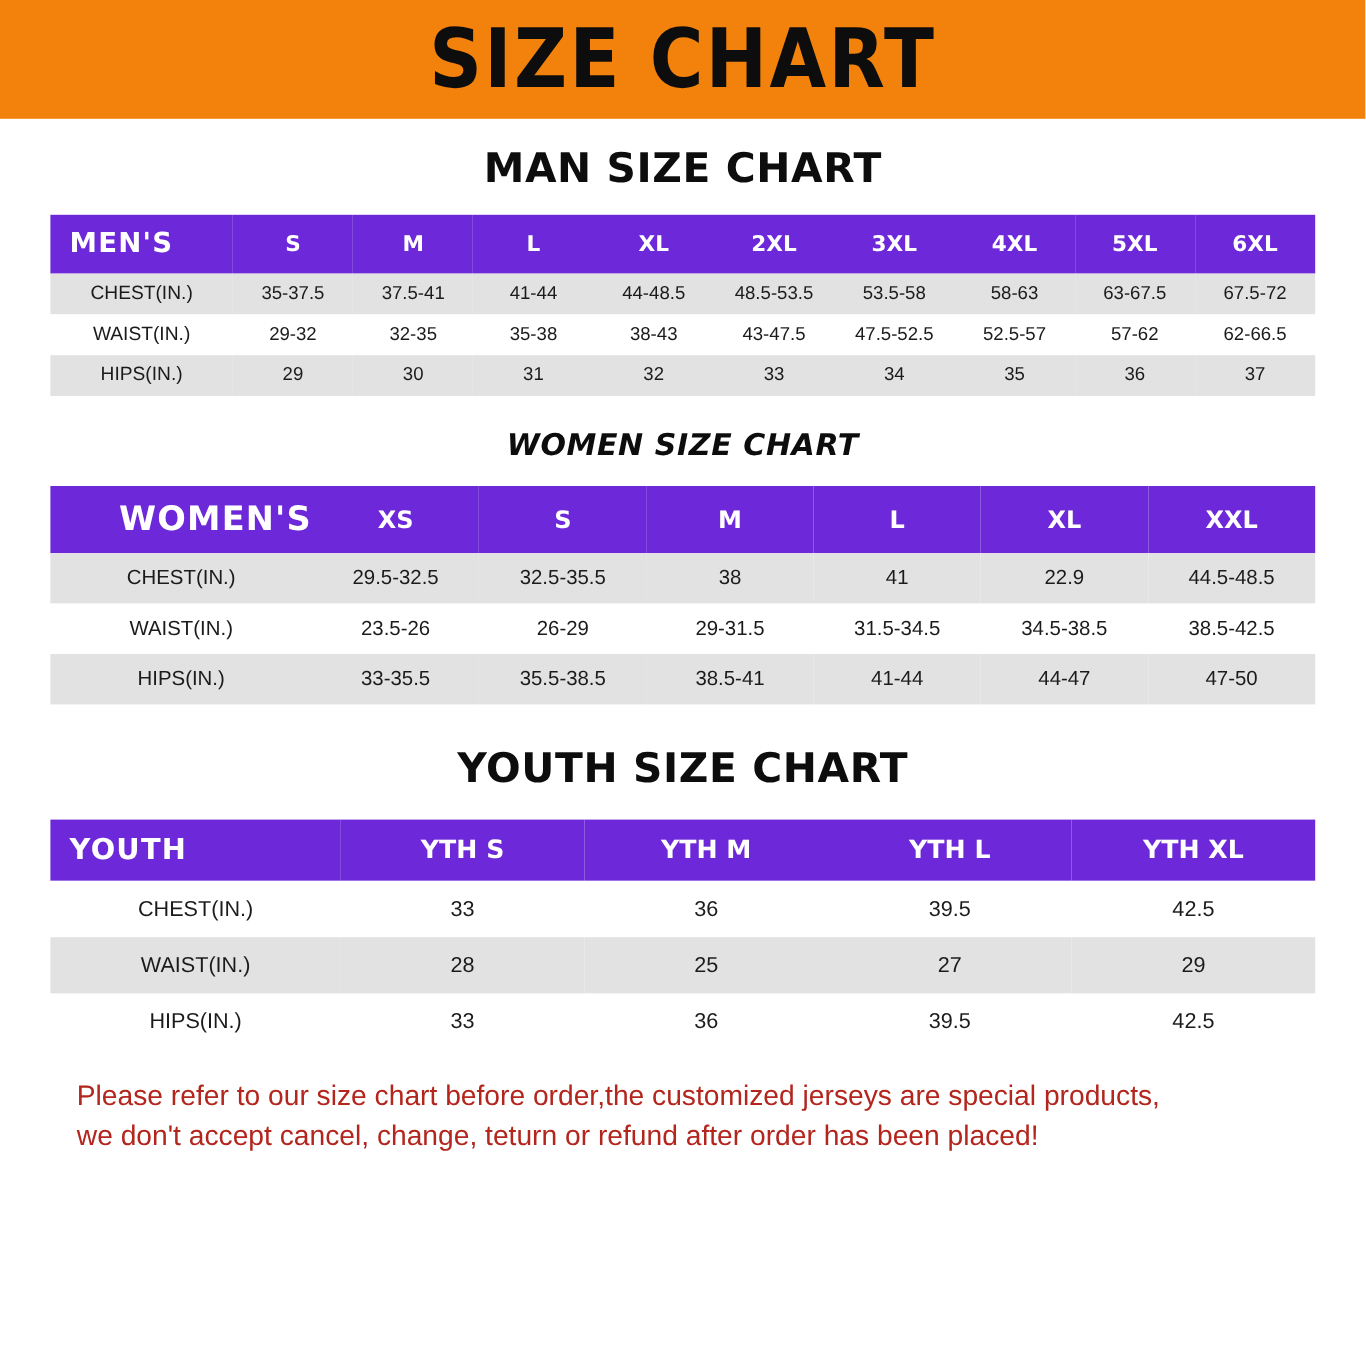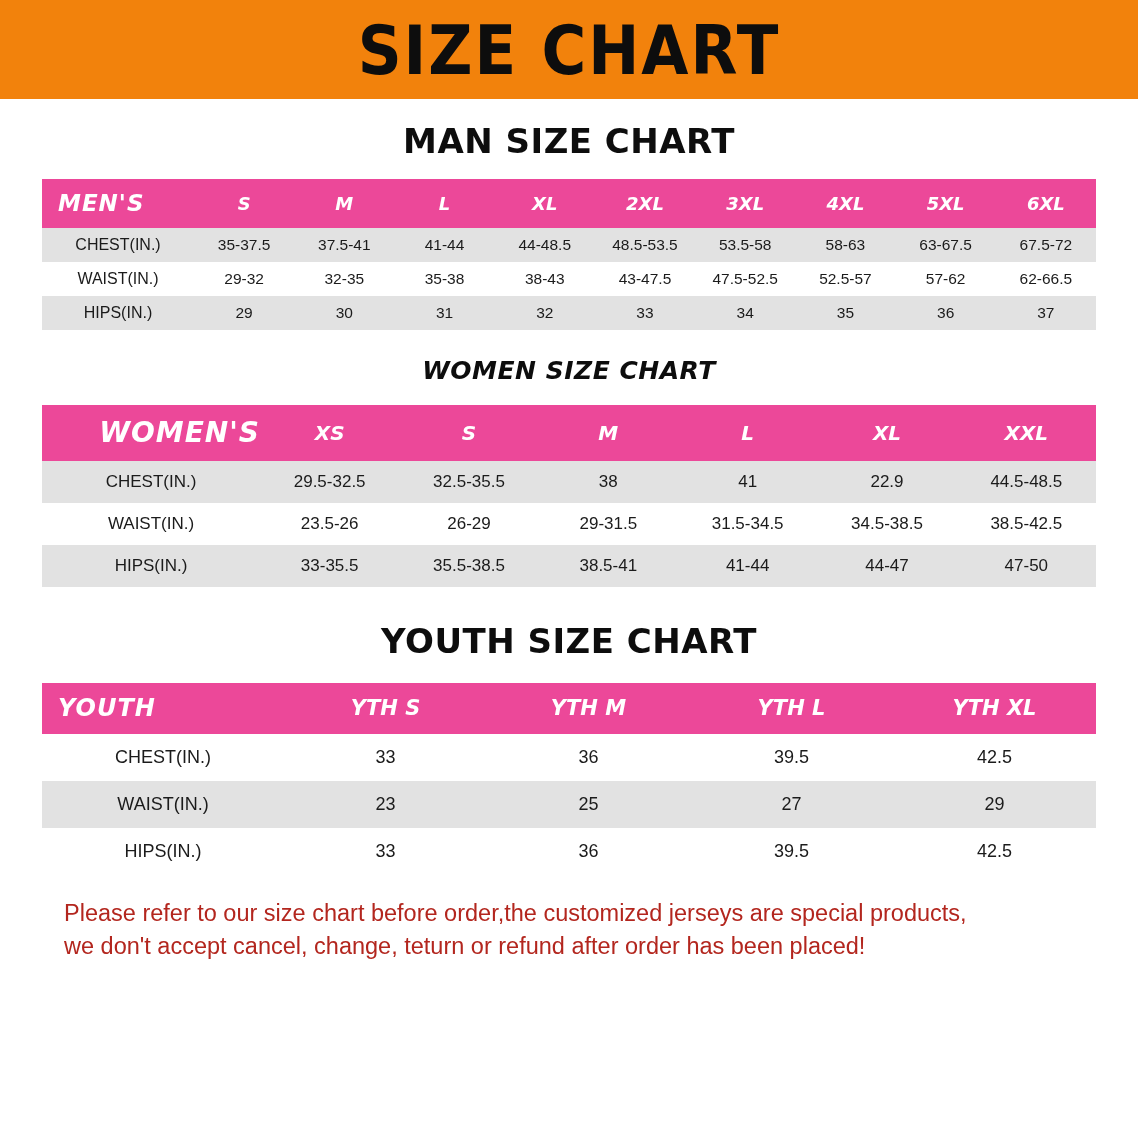--- a/index.html
+++ b/index.html
@@ -54,26 +54,25 @@
   .table-wrap {
     margin: 0 auto;
     width: 1054px;
   }
   table {
     border-collapse: collapse;
     width: 100%;
     table-layout: fixed;
   }
   thead th {
-    background: #ec4899;
+    background: #6d28d9;
     color: #ffffff;
     font-family: "DejaVu Sans", sans-serif;
     font-weight: bold;
     padding: 11px 0 12px 0;
-    font-style: italic;
   }
   .hdr-label {
     text-align: left;
     padding-left: 16px !important;
     letter-spacing: 1px;
   }
   .hdr-size { text-align: center; font-weight: bold; }
 
   tbody td {
     text-align: center;
@@ -259,21 +258,21 @@
       <tbody>
         <tr class="plain">
           <td class="row-label">CHEST(IN.)</td>
           <td>33</td>
           <td>36</td>
           <td>39.5</td>
           <td>42.5</td>
         </tr>
         <tr class="shade">
           <td class="row-label">WAIST(IN.)</td>
-          <td>23</td>
+          <td>28</td>
           <td>25</td>
           <td>27</td>
           <td>29</td>
         </tr>
         <tr class="plain">
           <td class="row-label">HIPS(IN.)</td>
           <td>33</td>
           <td>36</td>
           <td>39.5</td>
           <td>42.5</td>

